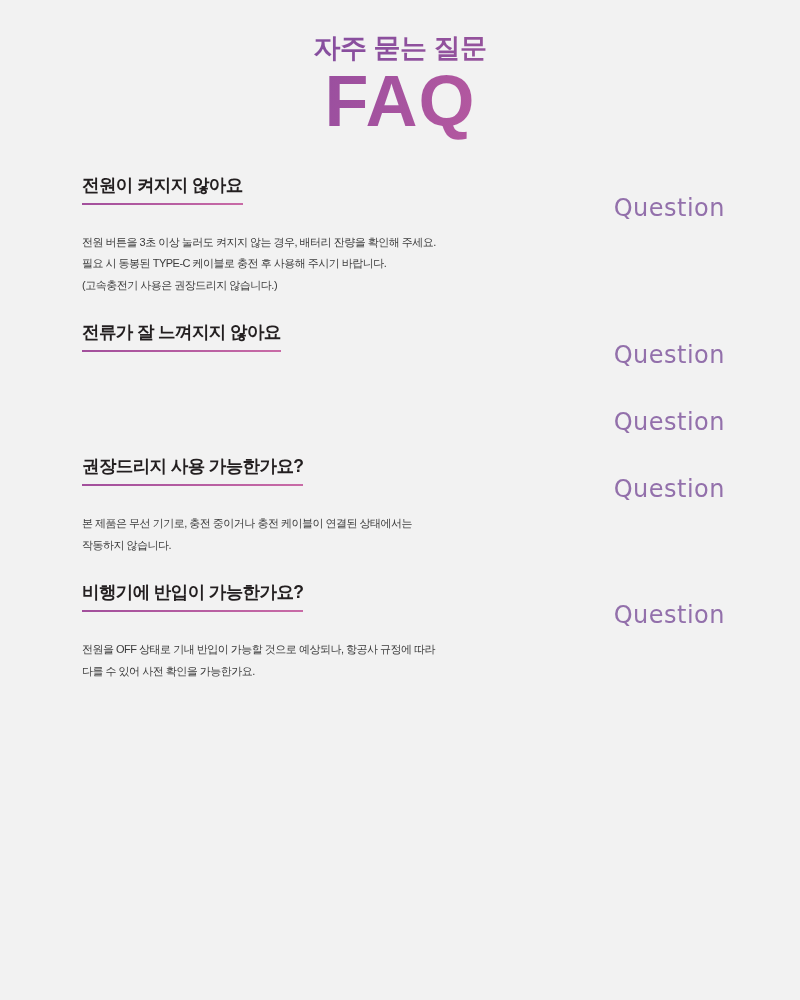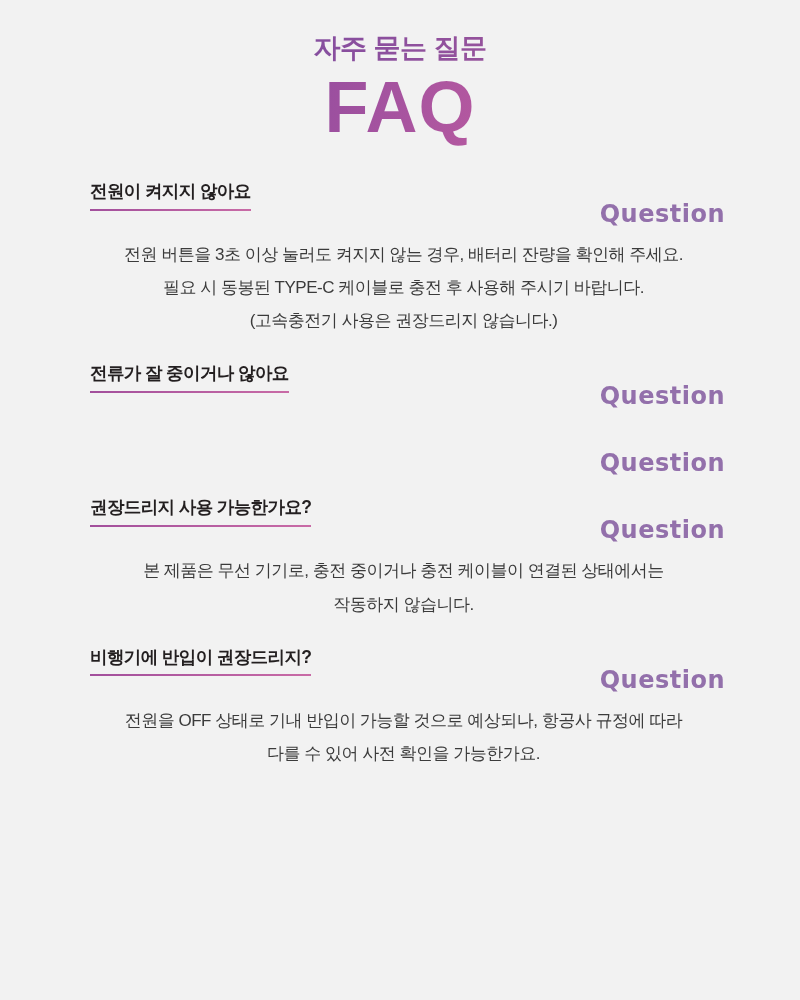--- a/index.html
+++ b/index.html
@@ -1,15 +1,15 @@
 <!DOCTYPE html>
 <html><head>
 <meta charset="utf-8">
 <style>
-  * { box-sizing: border-box; margin: 0; padding: 0; text-align: center; }
+  * { box-sizing: border-box; margin: 0; padding: 0; }
   html, body {
     width: 800px;
     height: 1000px;
     background: #f2f2f2;
     font-family: "Liberation Sans", "DejaVu Sans", sans-serif;
   }
   .page {
     position: relative;
     width: 800px;
     height: 1000px;
@@ -25,21 +25,20 @@
     font-size: 27px;
     font-weight: bold;
     letter-spacing: -0.5px;
     background: linear-gradient(90deg, #6b4fa3 0%, #8a4f9e 45%, #b05a96 100%);
     -webkit-background-clip: text;
     background-clip: text;
     color: transparent;
     line-height: 1.2;
   }
   .header-title {
-    margin-top: 6px;
     font-size: 72px;
     font-weight: bold;
     letter-spacing: 1px;
     background: linear-gradient(100deg, #7b4fa6 0%, #9a4f9f 40%, #c75fa0 75%, #d96fa8 100%);
     -webkit-background-clip: text;
     background-clip: text;
     color: transparent;
     line-height: 1.05;
   }
 
@@ -50,45 +49,45 @@
   }
   .faq-item { margin-bottom: 25px; }
   .faq-item:last-child { margin-bottom: 0; }
 
   .q-row {
     position: relative;
     height: 42px;
   }
   .q-text {
     position: absolute;
-    left: 8px;
+    left: 0;
     top: 0;
     font-size: 17.5px;
     font-weight: bold;
     color: #231f20;
     letter-spacing: -0.6px;
     padding-bottom: 6px;
     border-bottom: 2px solid;
     border-image: linear-gradient(90deg, #a24f9c 0%, #c96ba6 100%) 1;
     line-height: 1.3;
   }
   .q-badge {
     position: absolute;
     right: 0;
     bottom: -6px;
     font-size: 24px;
     letter-spacing: 0.5px;
     color: #8e6aa8;
-    font-weight: bold;
+    font-weight: normal;
     opacity: .95;
     font-family: "DejaVu Sans", sans-serif;
   }
   .a-text {
     margin-top: 16px;
-    font-size: 17px;
+    font-size: 11px;
     color: #3b3b3b;
     line-height: 1.95;
     letter-spacing: -0.5px;
     white-space: pre-line;
   }
 </style>
 </head>
 <body>
 
 <div class="page">
@@ -105,21 +104,21 @@
         <div class="q-text">전원이 켜지지 않아요</div>
         <div class="q-badge">Question</div>
       </div>
       <div class="a-text">전원 버튼을 3초 이상 눌러도 켜지지 않는 경우, 배터리 잔량을 확인해 주세요.
 필요 시 동봉된 TYPE-C 케이블로 충전 후 사용해 주시기 바랍니다.
 (고속충전기 사용은 권장드리지 않습니다.)</div>
     </div>
 
     <div class="faq-item">
       <div class="q-row">
-        <div class="q-text">전류가 잘 중이거나 않아요</div>
+        <div class="q-text">전류가 잘 느껴지지 않아요</div>
         <div class="q-badge">Question</div>
       </div>
     </div>
 
     <div class="faq-item">
       <div class="q-row">
         <div class="q-badge">Question</div>
       </div>
     </div>
 
@@ -127,21 +126,21 @@
       <div class="q-row">
         <div class="q-text">권장드리지 사용 가능한가요?</div>
         <div class="q-badge">Question</div>
       </div>
       <div class="a-text">본 제품은 무선 기기로, 충전 중이거나 충전 케이블이 연결된 상태에서는
 작동하지 않습니다.</div>
     </div>
 
     <div class="faq-item">
       <div class="q-row">
-        <div class="q-text">비행기에 반입이 권장드리지?</div>
+        <div class="q-text">비행기에 반입이 가능한가요?</div>
         <div class="q-badge">Question</div>
       </div>
       <div class="a-text">전원을 OFF 상태로 기내 반입이 가능할 것으로 예상되나, 항공사 규정에 따라
 다를 수 있어 사전 확인을 가능한가요.</div>
     </div>
 
   </div>
 </div>
 
 </body></html>

